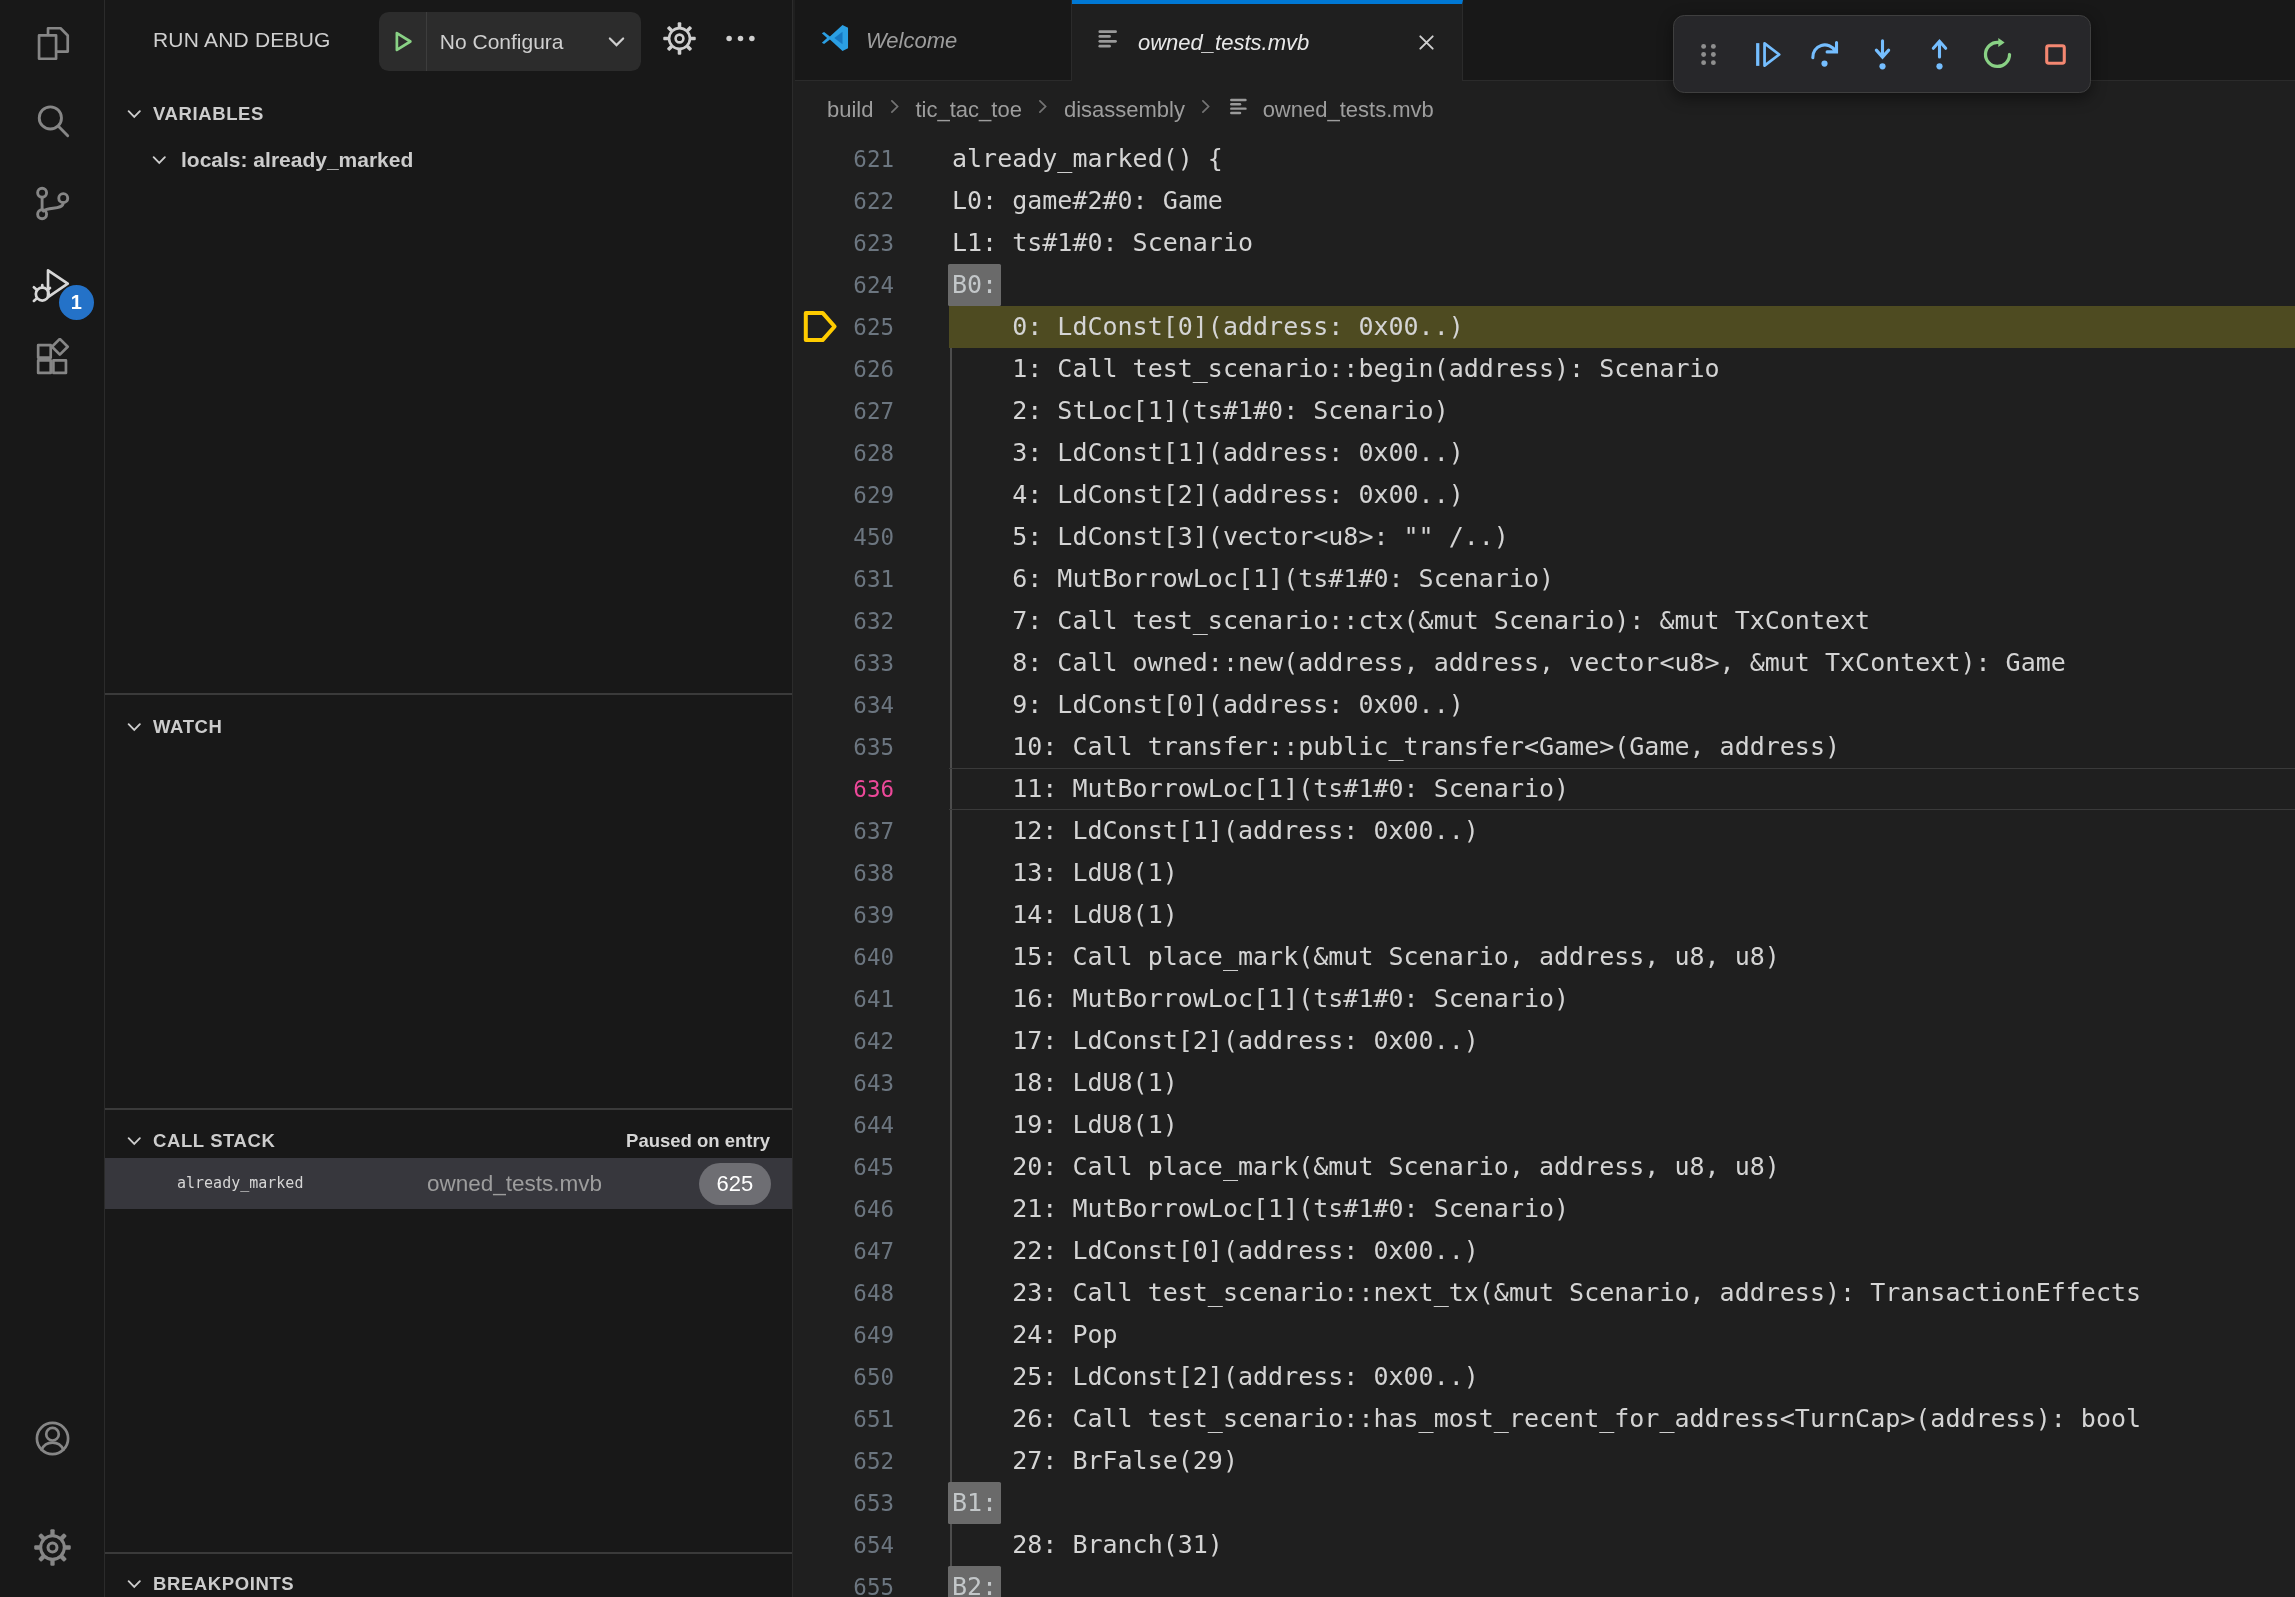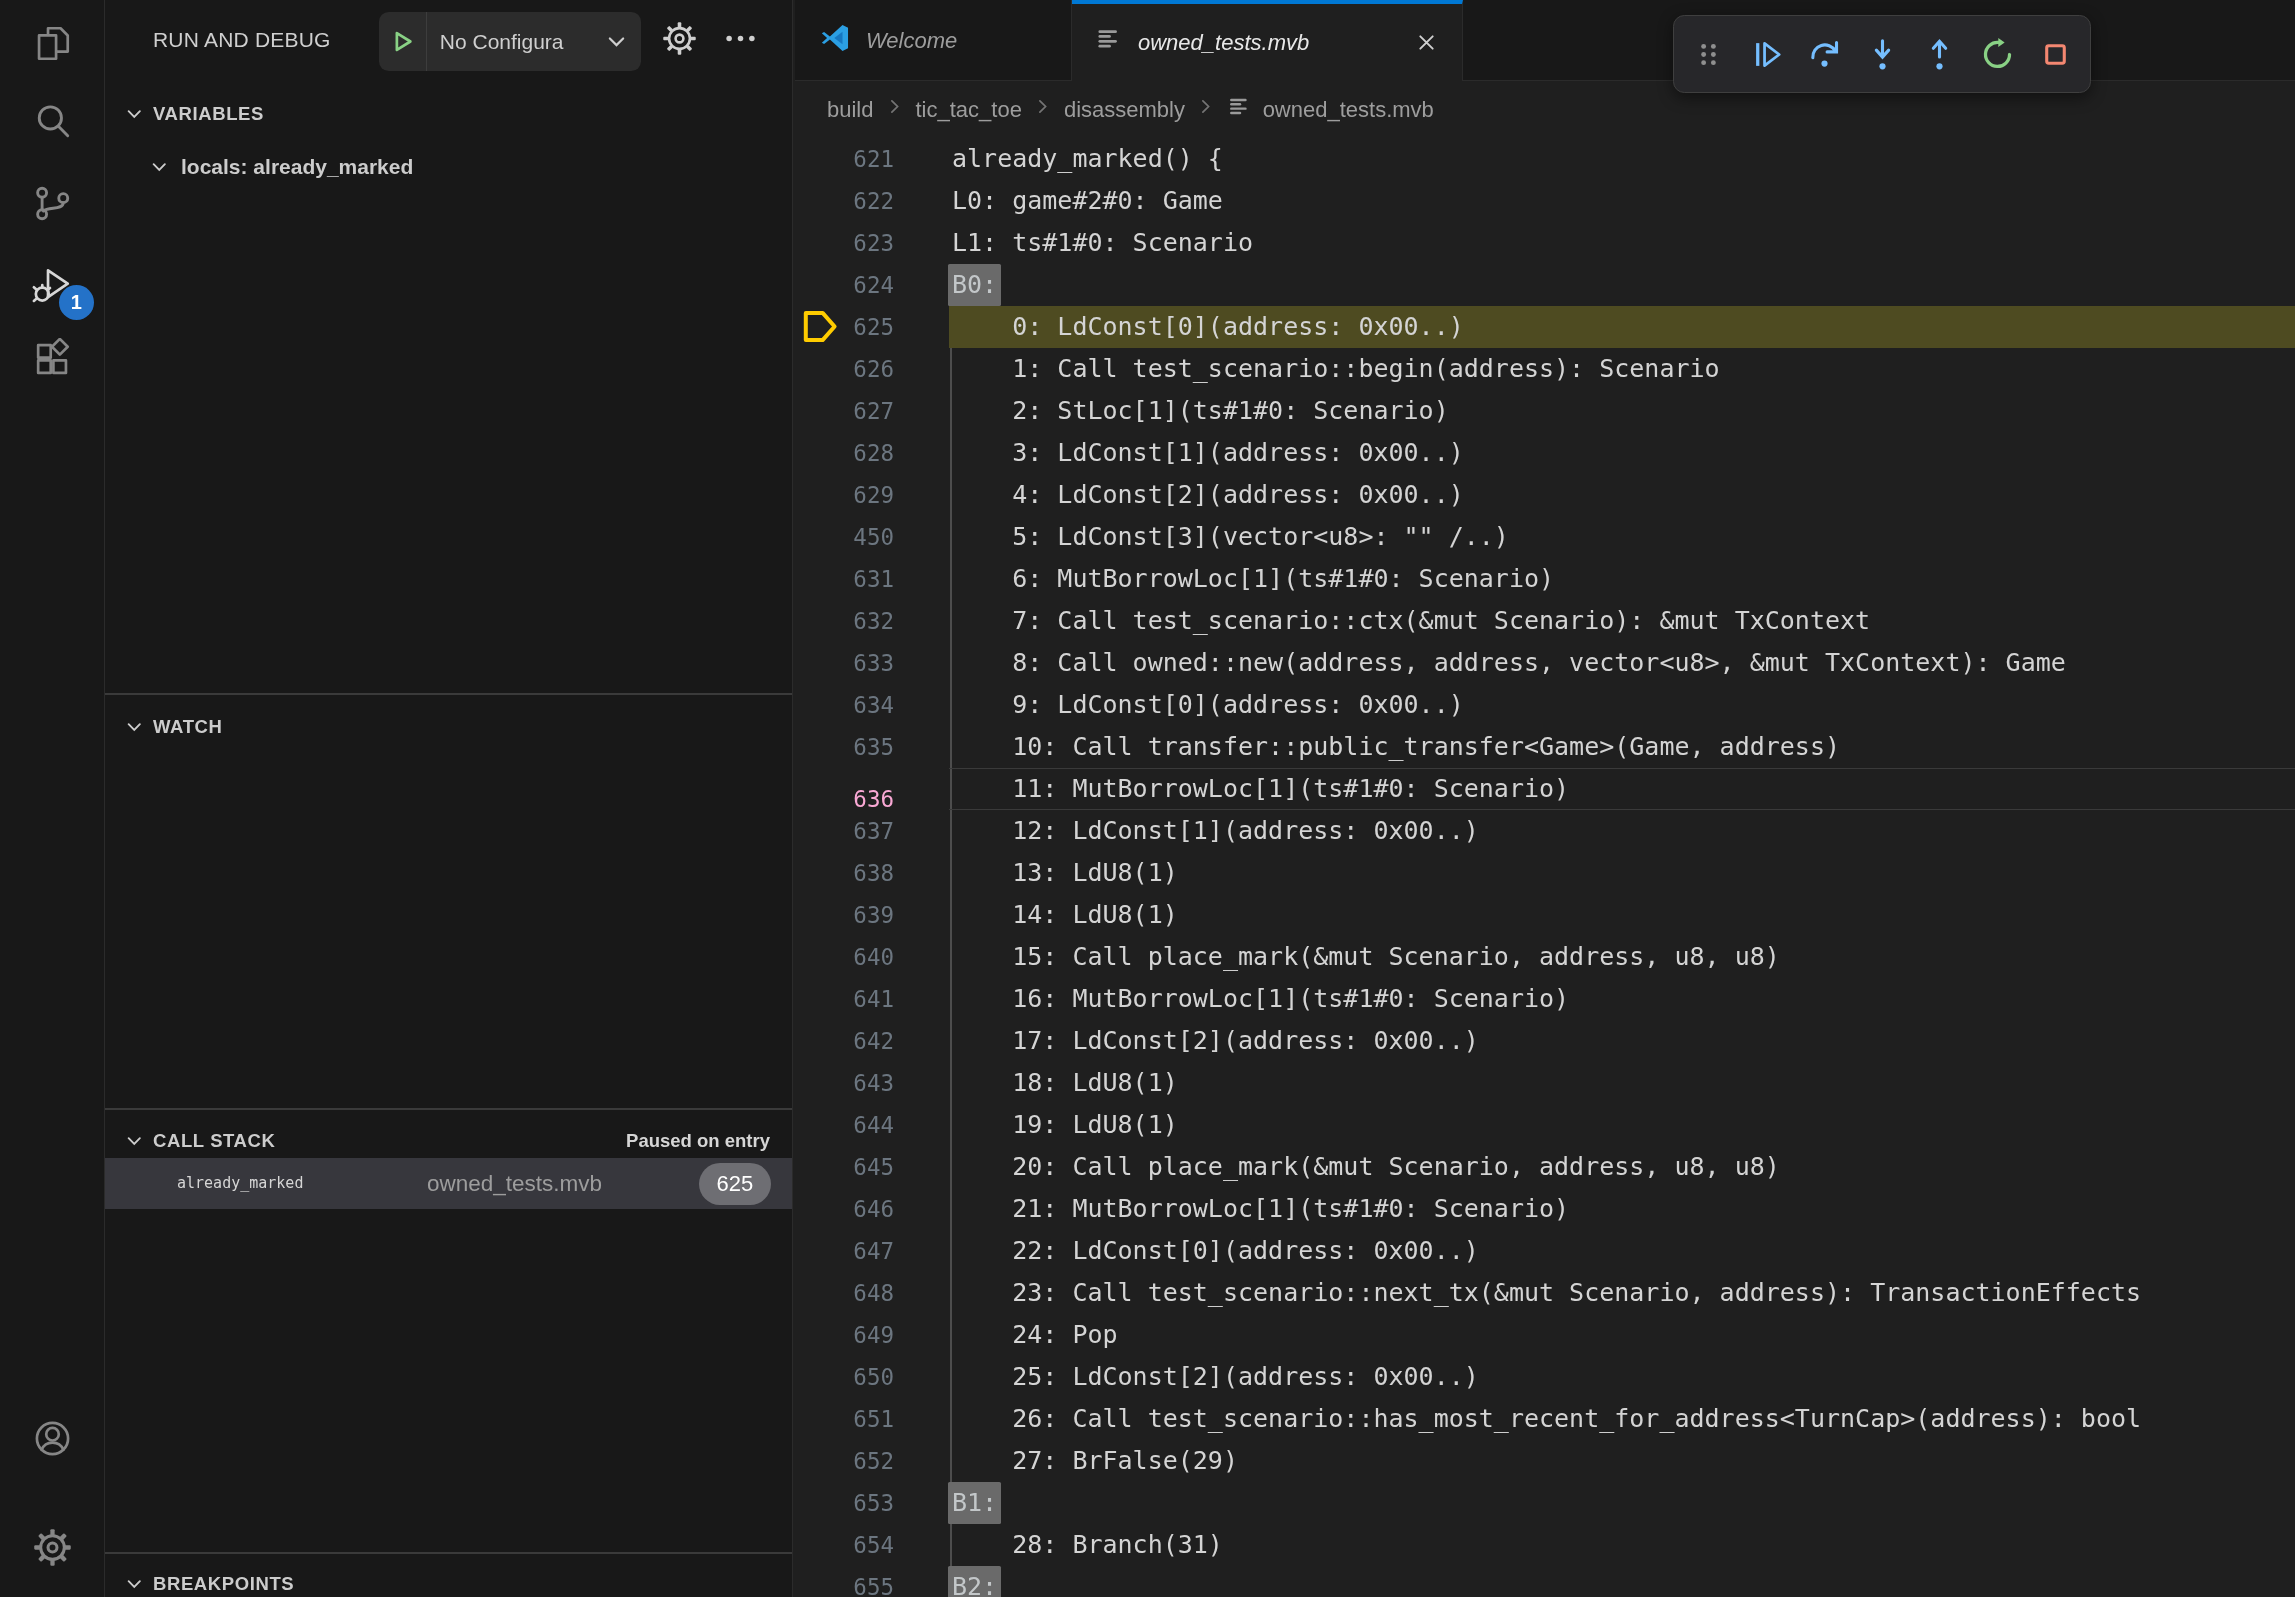--- a/index.html
+++ b/index.html
@@ -73,21 +73,21 @@
           font-family:"DejaVu Sans Mono",monospace; }
   .guide { position:absolute; left:155px; top:209px; bottom:0; width:1.6px; background:#4d4d4d; z-index:0; }
   .cl { position:relative; height:42px; }
   .cl .ln { position:absolute; left:0; width:99px; text-align:right; font-size:22.5px;
             line-height:42px; color:#6c7680; z-index:2; }
   .cl .ct { position:absolute; left:157px; right:0; font-size:25px; line-height:42px;
             white-space:pre; color:#d4d4d4; z-index:1; }
   .cl.debug .bg { position:absolute; left:154px; right:0; top:0; bottom:0; background:#4e4b21; }
   .cl.cursor .bg { position:absolute; left:154px; right:0; top:0; bottom:0;
                    border-top:1.6px solid #3a3a3a; border-bottom:1.6px solid #3a3a3a; }
-  .cl.cursor .ln { color:#f9a8d4;margin-top:10px; }
+  .cl.cursor .ln { color:#ec4899; }
   .chip { display:inline-block; background:#6a6a6a; color:#c3c7c9; padding:0 4px;
           margin-left:-4px; border-radius:1.6px; }
   .mk { position:absolute; left:6.4px; top:2.4px; z-index:2; display:flex; }
 </style>
 </head>
 <body>
 
 <div class="app">
 
   <nav class="activitybar">
@@ -193,21 +193,21 @@
     </div>
 
     <div class="sec-row" style="top:90px;height:48px">
       <span class="sec-chevron">
           <svg width="22.5" height="22.5" viewBox="0 0 24 24" fill="none" stroke="#cccccc" stroke-width="2" stroke-linecap="round">
             <path d="M6 9 L12 15 L18 9"></path>
           </svg>
         </span>
       <span class="sec-label">VARIABLES</span>
     </div>
-    <div class="sec-row" style="top:144px;height:45px">
+    <div class="sec-row" style="top:137px;height:45px">
       <span class="tree-chevron">
           <svg width="22.5" height="22.5" viewBox="0 0 24 24" fill="none" stroke="#cccccc" stroke-width="2" stroke-linecap="round">
             <path d="M6 9 L12 15 L18 9"></path>
           </svg>
         </span>
       <span class="tree-label">locals: already_marked</span>
     </div>
 
     <div class="sb-div" style="top:693px"></div>
     <div class="sec-row" style="top:703px;height:48px">

